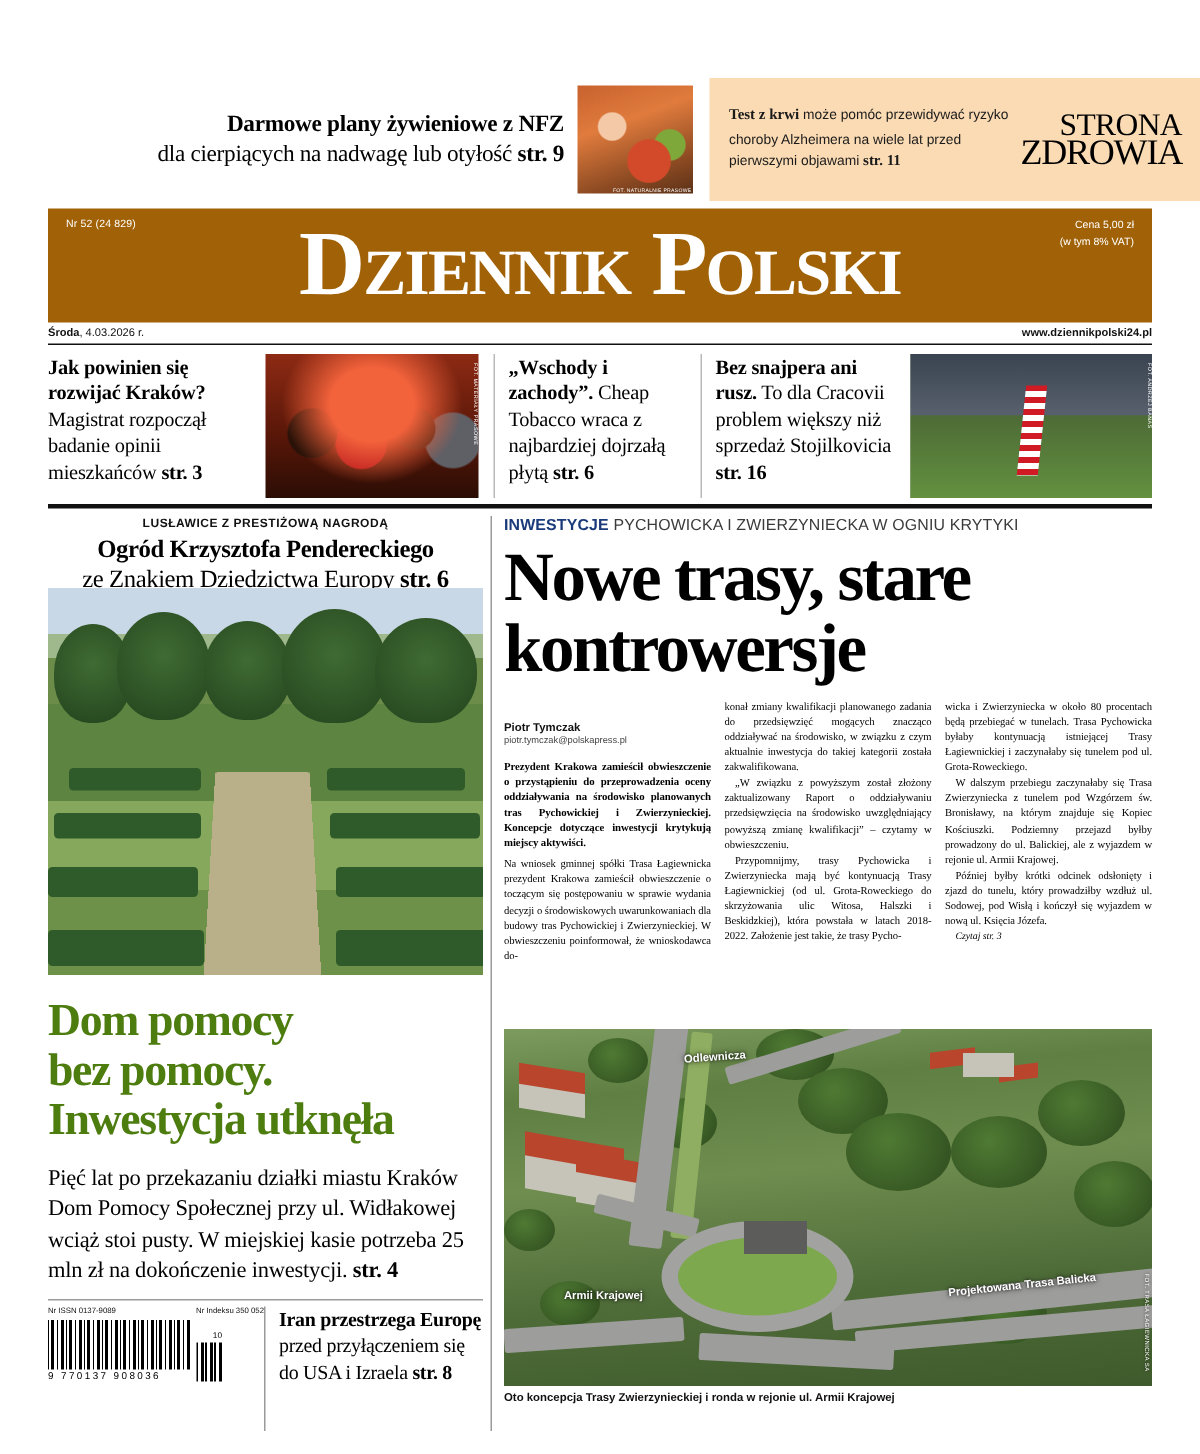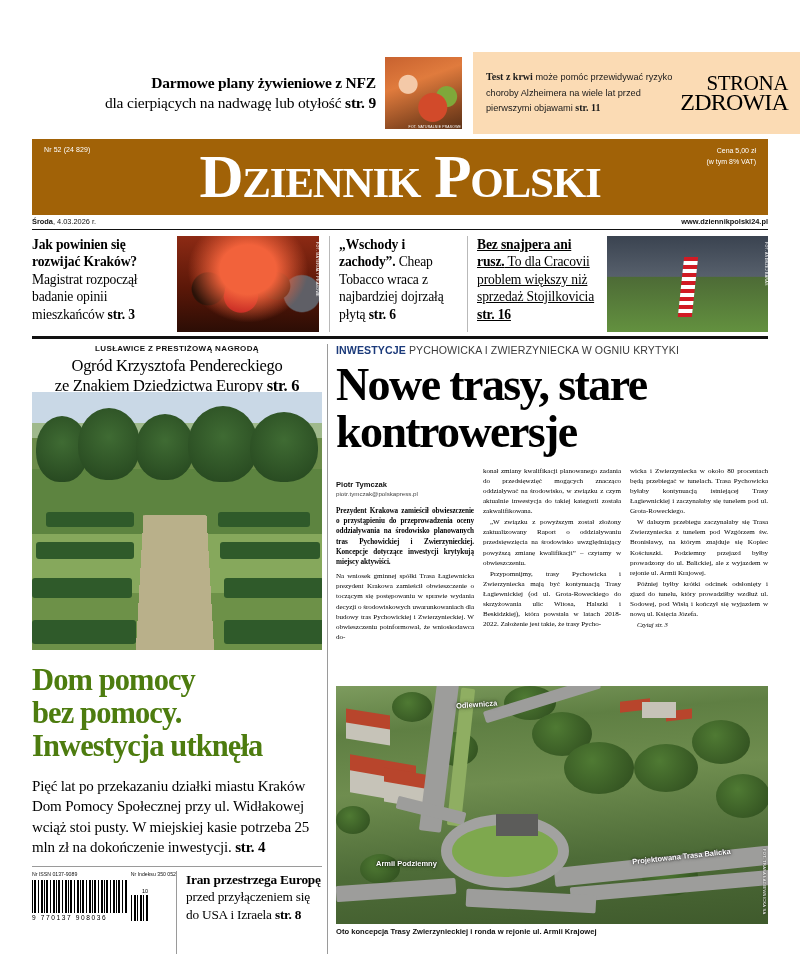--- a/index.html
+++ b/index.html
@@ -108,21 +108,21 @@
     justify-content: center;
   }
   .teaser-txt {
     font-family: "Liberation Serif", serif;
     font-size: 13.6px; line-height: 1.28; color: #000; letter-spacing: -0.15px;
     padding-right: 8px;
   }
   .teaser-txt b { font-weight: bold; }
   .t1 { flex: 0 0 145px; }
   .t2 { flex: 0 0 138px; border-left: 1px solid #b9b9b9; padding-left: 9px; }
-  .t3 { flex: 0 0 140px; border-left: 1px solid #b9b9b9; padding-left: 9px; text-decoration: underline; }
+  .t3 { flex: 0 0 140px; border-left: 1px solid #b9b9b9; padding-left: 9px; }
   .tphoto { position: relative; overflow: hidden; }
   .tphoto .vcredit {
     position: absolute; right: 0px; top: 6px;
     writing-mode: vertical-rl; font-size: 3.6px; color: #fff;
     font-family: "Liberation Sans", sans-serif; letter-spacing: .3px;
   }
   .tp-band {
     flex: 0 0 142px; margin-right: 10px;
     background:
       radial-gradient(ellipse at 50% 35%, #f2623b 0 28%, transparent 60%),
@@ -154,21 +154,21 @@
   .leftcol { position: absolute; left: 32px; top: 344px; width: 290px; }
   .kicker-c {
     font-family: "Liberation Sans", sans-serif; font-weight: bold;
     font-size: 8px; letter-spacing: .35px; text-align: center; color: #111;
     margin-bottom: 3px;
   }
   .left-head {
     text-align: center; font-family: "Liberation Serif", serif;
     font-size: 16.5px; line-height: 1.22; color: #000; letter-spacing: -0.3px;
   }
-  .left-head .ln1 { font-weight: normal; }
+  .left-head .ln1 { font-weight: bold; }
   .left-head b { font-weight: bold; }
 
   .garden-photo {
     position: absolute; left: 32px; top: 392px; width: 290px; height: 258px;
     overflow: hidden;
     background:
       linear-gradient(180deg, #c9d8e6 0 12%, #9fb98c 12% 18%, #6c8c4a 18% 30%, #5d8440 30% 55%, #86a85c 55% 78%, #6d9148 78% 100%);
   }
   .garden-photo .hedge {
     position: absolute; background: #2f5a2a; border-radius: 3px;
@@ -479,21 +479,21 @@
     <div class="road" style="left:118px; top:2px;   width:14px; height:138px; transform:rotate(6deg); background:#8fae62;"></div>
     <div class="road" style="left:0px;   top:196px; width:120px;height:16px; transform:rotate(-4deg);"></div>
     <div class="road" style="left:218px; top:170px; width:232px;height:19px; transform:rotate(-6deg);"></div>
     <div class="road" style="left:234px; top:192px; width:216px;height:15px; transform:rotate(-5deg);"></div>
     <div class="road" style="left:130px; top:206px; width:130px;height:18px; transform:rotate(3deg);"></div>
     <div class="road" style="left:60px;  top:118px; width:70px; height:13px; transform:rotate(14deg);"></div>
     <div class="road" style="left:146px; top:8px;   width:120px;height:12px; transform:rotate(-17deg);"></div>
     <div class="roundabout"></div>
     <div class="road" style="left:160px; top:128px; width:42px; height:22px; background:#5c5c5a; border-radius:0;"></div>
 
-    <span class="maplabel" style="left:40px;  top:173px;">Armii Podziemny</span>
+    <span class="maplabel" style="left:40px;  top:173px;">Armii Krajowej</span>
     <span class="maplabel" style="left:120px; top:14px; transform:rotate(-4deg);">Odlewnicza</span>
     <span class="maplabel" style="left:296px; top:166px; transform:rotate(-6deg);">Projektowana Trasa Balicka</span>
     <span class="vcredit">FOT. TRASA ŁAGIEWNICKA SA</span>
   </div>
 
   <div class="aerial-caption">Oto koncepcja Trasy Zwierzynieckiej i ronda w rejonie ul. Armii Krajowej</div>
 
 </div>
 
 </body></html>

